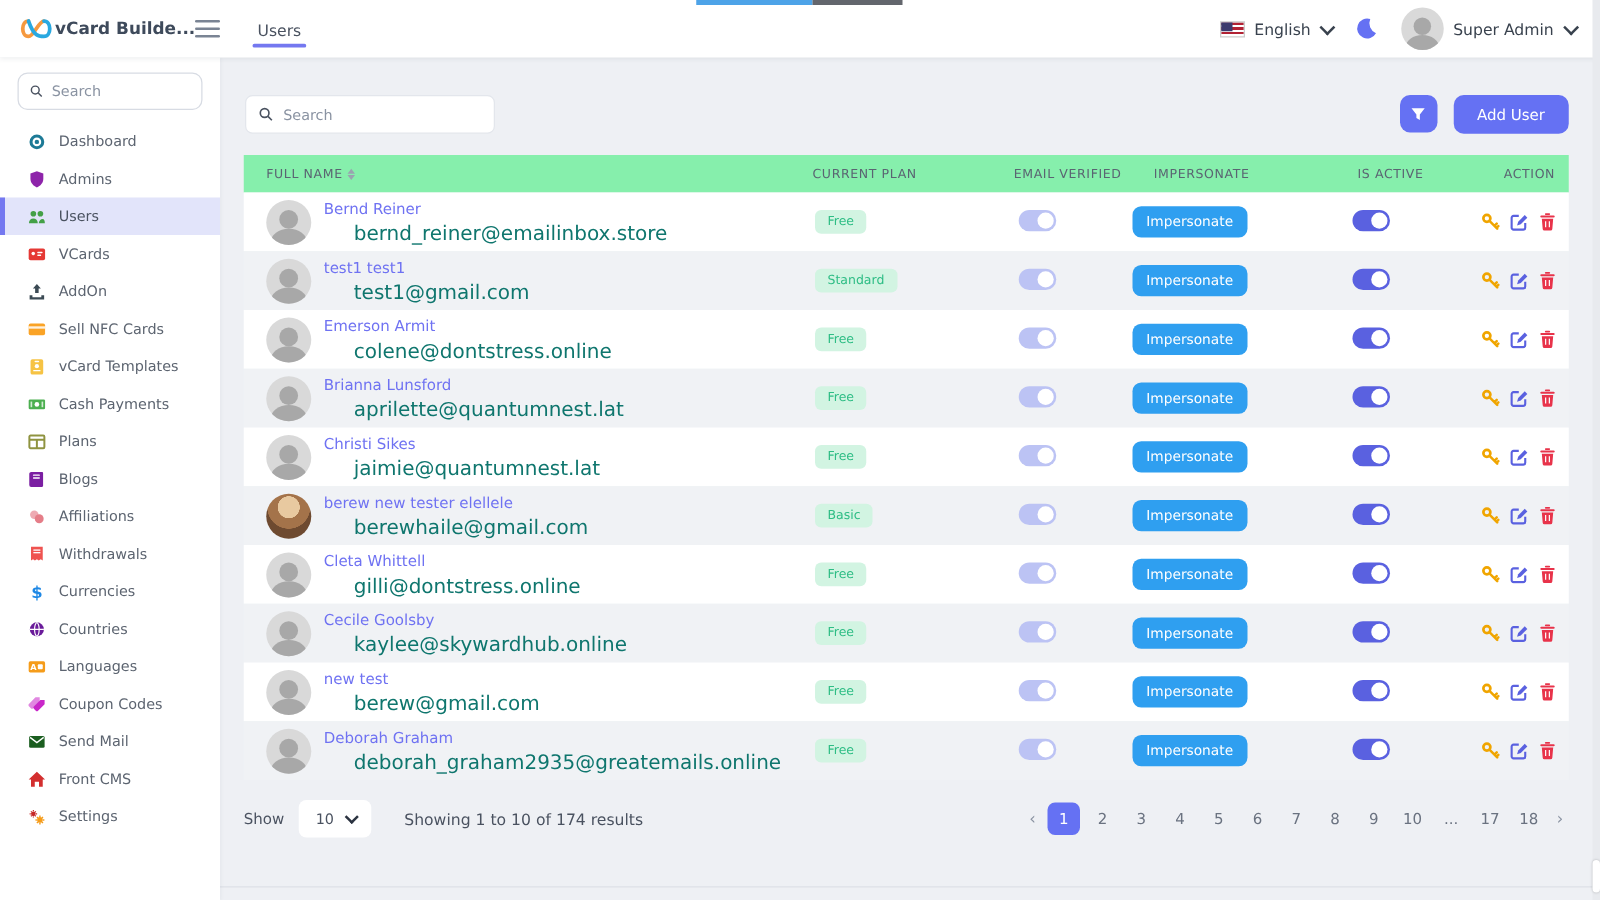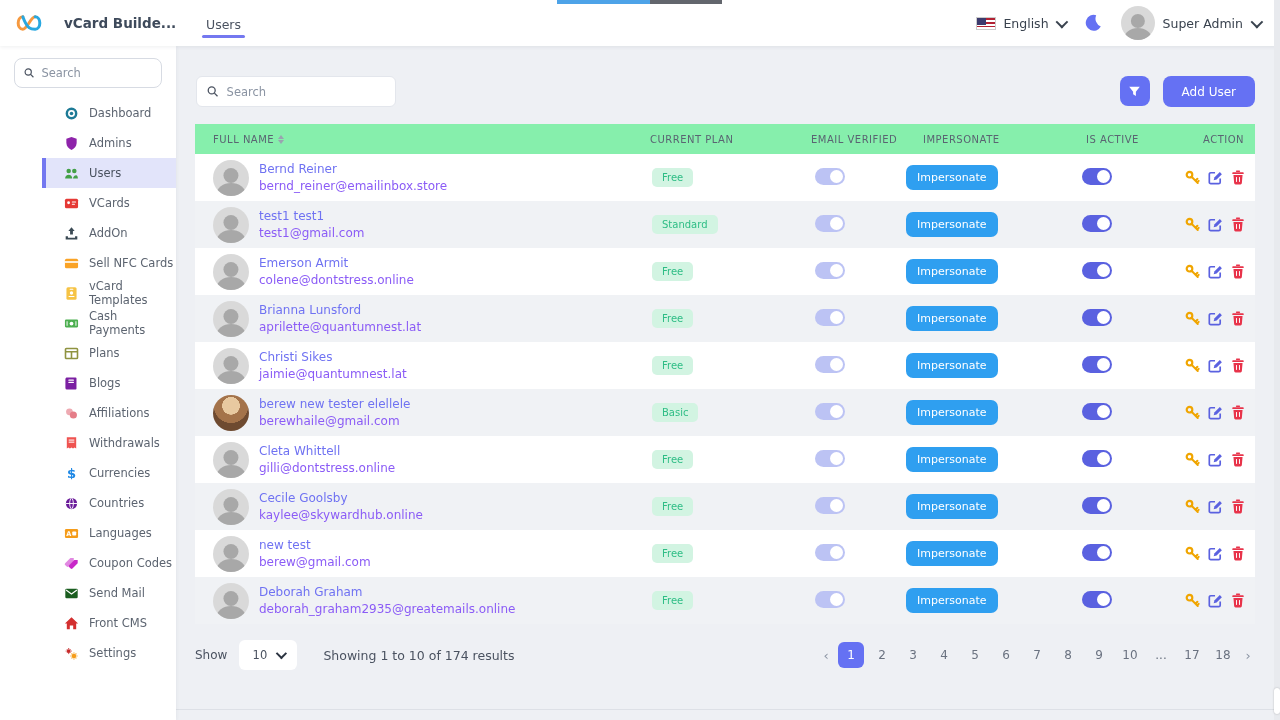--- a/index.html
+++ b/index.html
@@ -5,21 +5,21 @@
   * { margin:0; padding:0; box-sizing:border-box; }
   html,body { width:1280px; height:720px; overflow:hidden; }
   body { font-family:"DejaVu Sans","Liberation Sans",sans-serif; background:#eef0f4; position:relative; font-size:12px; color:#39424e; }
 
   
   .loadbar-blue { position:absolute; left:557px; top:0; width:93px; height:4px; background:#4da3e8; z-index:60; }
   .loadbar-gray { position:absolute; left:650px; top:0; width:72px; height:4px; background:#63666d; z-index:60; }
 
   
   .topbar { position:absolute; left:0; top:0; width:1280px; height:46px; background:#fff; box-shadow:0 1px 4px rgba(40,50,70,.08); z-index:40; display:flex; align-items:center; }
-  .brand-zone { width:176px; display:flex; align-items:center; padding-left:14px; gap:20px; flex:none; }
+  .brand-zone { width:176px; display:flex; align-items:center; padding-left:14px; gap:0; flex:none; }
   .brand-title { font-size:13.5px; font-weight:bold; color:#3e4a5b; white-space:nowrap; }
   .hamburger { width:20px; height:14px; display:flex; flex-direction:column; justify-content:space-between; cursor:pointer; }
   .hamburger span { height:2px; background:#7a8494; border-radius:2px; }
   .tab { margin-left:26px; position:relative; font-size:12.5px; color:#4a5260; font-weight:500; padding:14px 4px 12px; cursor:pointer; }
   .tab::after { content:""; position:absolute; left:0; right:0; bottom:6px; height:3px; border-radius:3px; background:#7478f0; }
   .topbar-right { margin-left:auto; display:flex; align-items:center; gap:18px; padding-right:20px; }
   .lang { display:flex; align-items:center; gap:7px; cursor:pointer; }
   .flag { width:20px; height:13px; position:relative; background:repeating-linear-gradient(#b22234 0 1.9px,#fff 1.9px 3.8px); border:.5px solid #ccc; }
   .flag::before { content:""; position:absolute; left:0; top:0; width:9px; height:7px; background:#3c3b6e; }
   .lang-label { font-size:12.5px; color:#39424e; }
@@ -29,21 +29,21 @@
   .sil-head { position:absolute; left:50%; top:24%; width:42%; height:42%; transform:translateX(-50%); border-radius:50%; background:#a8a8a8; }
   .sil-body { position:absolute; left:50%; top:66%; width:80%; height:60%; transform:translateX(-50%); border-radius:50%; background:#a8a8a8; }
   .user-name { font-size:12.5px; color:#39424e; }
   .user-menu { display:flex; align-items:center; gap:8px; cursor:pointer; }
 
   
   .sidebar { position:absolute; left:0; top:46px; width:176px; height:674px; background:#fff; z-index:30; box-shadow:1px 0 3px rgba(40,50,70,.05); }
   .side-search { margin:12px 14px 10px; height:30px; border:1px solid #d7dbe3; border-radius:8px; background:#fff; display:flex; align-items:center; padding:0 9px; gap:7px; }
   .side-search input { border:none; outline:none; width:100%; font-size:11.5px; color:#4a5260; font-family:inherit; background:transparent; }
   .side-search input::placeholder { color:#8a93a2; }
-  .nav { margin-top:4px;padding-left:42px; }
+  .nav { margin-top:4px; }
   .nav-item { height:30px; display:flex; align-items:center; gap:10px; padding-left:18px; cursor:pointer; color:#5c6470; font-size:11.5px; border-left:4px solid transparent; }
   .nav-item .nico { width:15px; height:15px; flex:none; display:flex; align-items:center; justify-content:center; }
   .nav-item.active { background:#e2e4fa; border-left-color:#7478f0; color:#4a5260; font-weight:500; }
 
   
   .main { position:absolute; left:176px; top:46px; width:1104px; height:674px; }
   .toolbar { display:flex; align-items:center; margin:30px 25px 0 20px; }
   .search-box { width:200px; height:31px; background:#fff; border:1px solid #e3e6ec; border-radius:6px; display:flex; align-items:center; gap:8px; padding:0 10px; }
   .search-box input { border:none; outline:none; width:100%; font-size:11.5px; color:#4a5260; font-family:inherit; background:transparent; }
   .search-box input::placeholder { color:#8a93a2; }
@@ -61,21 +61,21 @@
   .sort i { width:0; height:0; border-left:3px solid transparent; border-right:3px solid transparent; display:block; }
   .sort .up { border-bottom:4px solid #9aa3b0; }
   .sort .dn { border-top:4px solid #9aa3b0; }
   .trow { height:47px; background:#fff; }
   .trow:nth-child(even) { background:#f0f2f5; }
   .cell-name { display:flex; align-items:center; gap:10px; padding-left:18px; }
   .avatar { width:36px; height:36px; border-radius:50%; background:#d9d9d9; position:relative; overflow:hidden; flex:none; }
   .avatar.photo { background:radial-gradient(circle at 50% 30%,#e8c9a0 0 28%,#a4734a 29% 55%,#6e4a30 56% 100%); }
   .nm-stack { display:flex; flex-direction:column; gap:3px; }
   .nm { color:#6f72f2; font-size:12px; cursor:pointer; }
-  .em { color:#8b5cf6; font-size:12px; }
+  .em { color:#0f766e; font-size:16px;margin-left:24px; }
   .cell-plan { padding-left:20px; }
   .badge { display:inline-block; background:#d2f4e2; color:#2ebd85; font-size:10px; padding:4px 10px; border-radius:5px; }
   .cell-verified { padding-left:22px; }
   .cell-imp { padding-left:1px; }
   .btn-imp { background:#2f9ff0; color:#fff; border:none; border-radius:7px; font-size:11px; font-family:inherit; padding:6px 11px; cursor:pointer; }
   .cell-active { padding-left:14px; }
   .toggle { width:30px; height:17px; border-radius:9px; position:relative; cursor:pointer; display:inline-block; }
   .toggle .knob { width:13px; height:13px; border-radius:50%; background:#fff; position:absolute; right:2px; top:2px; }
   .toggle.pale { background:#bcc3f4; }
   .toggle.on { background:#5a61e0; }

